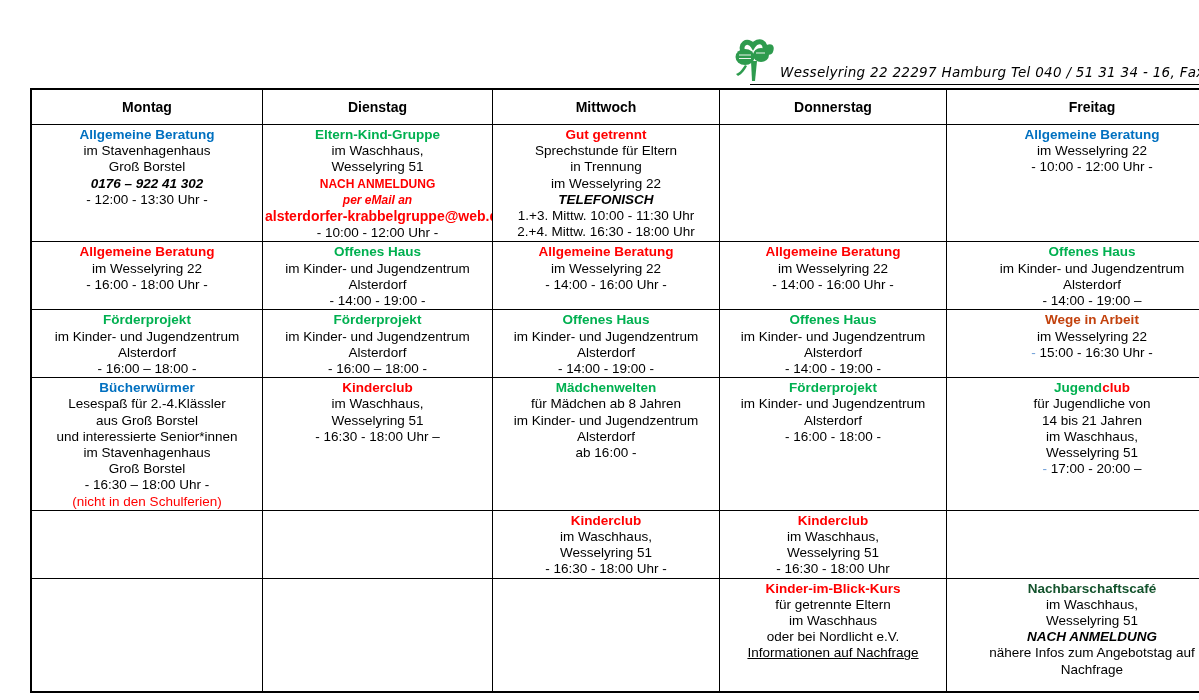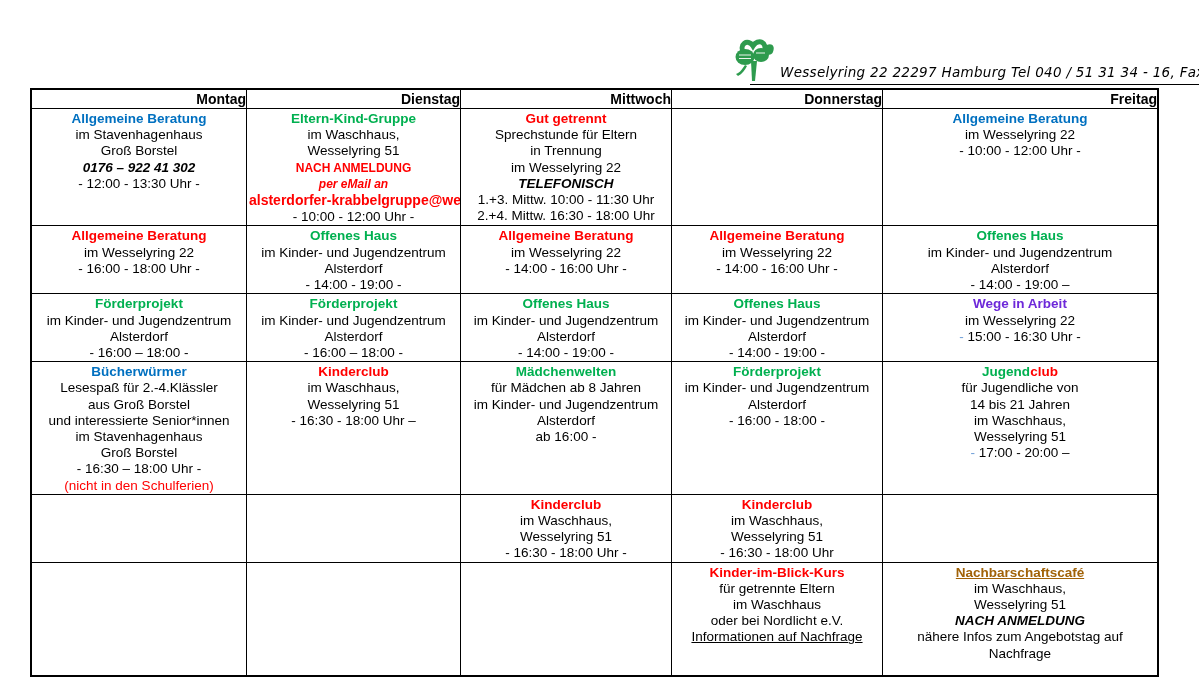--- a/index.html
+++ b/index.html
@@ -31,24 +31,24 @@
   table.schedule {
     position: absolute; left: 30px; top: 88px;
     width: 1121px;
     border-collapse: collapse;
     table-layout: fixed;
     border: 2px solid #000;
   }
   table.schedule th {
     border: 1px solid #000;
     height: 18px;
-    padding: 0;
+    padding: 8px;
     font-size: 14px;
     font-weight: bold;
-    text-align: right;
+    text-align: center;
     vertical-align: middle;
     color: #000;
   }
   table.schedule td {
     border: 1px solid #000;
     vertical-align: top;
     text-align: center;
     padding: 2px 2px 0 2px;
     font-size: 13.5px;
     line-height: 16.2px;
@@ -172,21 +172,21 @@
           <div class="line"><span>Alsterdorf</span></div>
           <div class="line"><span>- 14:00 - 19:00 -</span></div>
         </td>
         <td>
           <div class="line"><span style="color: rgb(0, 176, 80); font-weight: bold;">Offenes Haus</span></div>
           <div class="line"><span>im Kinder- und Jugendzentrum</span></div>
           <div class="line"><span>Alsterdorf</span></div>
           <div class="line"><span>- 14:00 - 19:00 -</span></div>
         </td>
         <td>
-          <div class="line"><span style="color: #6d28d9; font-weight: bold;">Wege in Arbeit</span></div>
+          <div class="line"><span style="color: #c2410c; font-weight: bold;">Wege in Arbeit</span></div>
           <div class="line"><span>im Wesselyring 22</span></div>
           <div class="line"><span style="color: rgb(111, 159, 216);">- </span><span>15:00 - 16:30 Uhr -</span></div>
         </td>
       </tr>
       <tr style="height: 132px;">
         <td>
           <div class="line"><span style="color: rgb(0, 112, 192); font-weight: bold; text-align: right;">Bücherwürmer</span></div>
           <div class="line"><span>Lesespaß für 2.-4.Klässler</span></div>
           <div class="line"><span>aus Groß Borstel</span></div>
           <div class="line"><span>und interessierte Senior*innen</span></div>
@@ -245,21 +245,21 @@
         <td></td>
         <td></td>
         <td>
           <div class="line"><span style="color: rgb(255, 0, 0); font-weight: bold;">Kinder-im-Blick-Kurs</span></div>
           <div class="line"><span>für getrennte Eltern</span></div>
           <div class="line"><span>im Waschhaus</span></div>
           <div class="line"><span>oder bei Nordlicht e.V.</span></div>
           <div class="line"><span style="text-decoration: underline;">Informationen auf Nachfrage</span></div>
         </td>
         <td>
-          <div class="line"><span style="color: #a16207; font-weight: bold; text-decoration: underline;">Nachbarschaftscafé</span></div>
+          <div class="line"><span style="color: #14532d; font-weight: bold;">Nachbarschaftscafé</span></div>
           <div class="line"><span>im Waschhaus,</span></div>
           <div class="line"><span>Wesselyring 51</span></div>
           <div class="line"><span style="font-weight: bold; font-style: italic;">NACH ANMELDUNG</span></div>
           <div class="line"><span>nähere Infos zum Angebotstag auf</span></div>
           <div class="line"><span>Nachfrage</span></div>
         </td>
       </tr>
     </tbody>
 </table>
 

